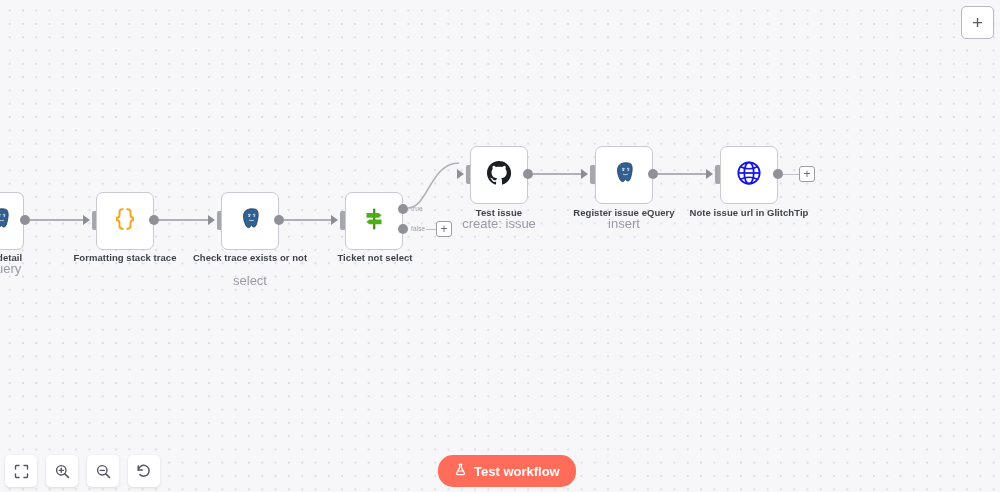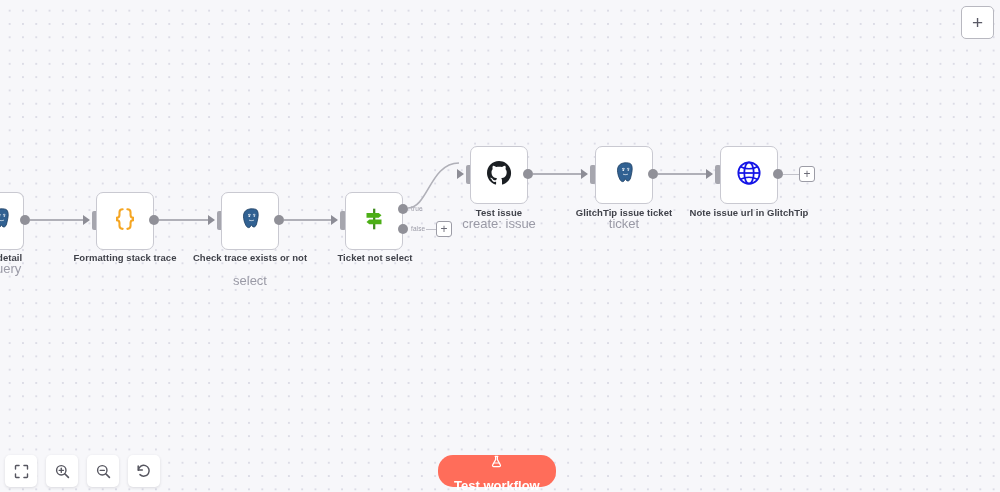--- a/index.html
+++ b/index.html
@@ -178,21 +178,20 @@
     color: #ffffff;
     border: none;
     border-radius: 15px;
     font-family: "Liberation Sans", sans-serif;
     font-size: 13px;
     font-weight: 700;
     display: flex;
     align-items: center;
     gap: 7px;
     cursor: pointer;
-    flex-direction: column;
   }
 
   .icon-wrap { display:block; }
 </style>
 </head>
 <body>
 
 <div id="canvas">
 
   <div class="top-add-btn">
@@ -300,22 +299,22 @@
       <svg width="26" height="26" viewBox="0 0 32 32">
         <path d="M23.5 4.2c-2.6-.9-5.6-1-8.2-.5-2.4.5-4.6 1.7-5.9 3.6-1.6 2.3-1.6 5.4-1.2 8.2.4 3 1.4 6.1 2.8 8.5.7 1.2 1.7 2.4 3 2.6 1.1.2 2-.6 2.6-1.5.4-.6.7-1.3 1-2 .4.7.8 1.5 1.4 2 .8.7 1.9.9 2.8.5 1.3-.6 1.9-2.1 2.3-3.5.6-2 1-4.1 1.4-6.2.3-1.7.6-3.4.6-5.1 0-2.1-.4-4.3-1.7-5.8-.3-.4-.6-.7-.9-.8z" fill="#316192" stroke="#1d3f63" stroke-width="1"></path>
         <path d="M14 10.5c.9-.4 2-.3 2.7.3M20 10.5c.7-.4 1.6-.4 2.2 0" stroke="#fff" stroke-width="1" fill="none" stroke-linecap="round"></path>
         <circle cx="15.1" cy="12.4" r="1.1" fill="#fff"></circle>
         <circle cx="21.3" cy="12.3" r="1" fill="#fff"></circle>
         <path d="M15.3 17.6c1.6.6 3.4.6 5 0" stroke="#fff" stroke-width=".9" fill="none" stroke-linecap="round"></path>
       </svg>
     </span>
   </div>
   <div class="out-dot" style="left:648px; top:169px;"></div>
-  <div class="node-label" style="left:559px; top:207px;">GlitchTip issue ticket</div>
-  <div class="node-sub" style="left:559px; top:219px;">ticket</div>
+  <div class="node-label" style="left:559px; top:207px;">Register issue eQuery</div>
+  <div class="node-sub" style="left:559px; top:219px;">insert</div>
 
   <div class="conn" style="left:658px; top:173px; width:49px;"></div>
   <div class="in-arrow" style="left:706px; top:169px;"></div>
   <div class="in-bar" style="left:715px; top:165px;"></div>
 
   <div class="node" style="left:720px; top:146px;">
     <span class="icon-wrap">
       <svg width="28" height="28" viewBox="0 0 32 32">
         <circle cx="16" cy="16" r="12.2" fill="none" stroke="#1414e6" stroke-width="2"></circle>
         <ellipse cx="16" cy="16" rx="5.4" ry="12.2" fill="none" stroke="#1414e6" stroke-width="2"></ellipse>

